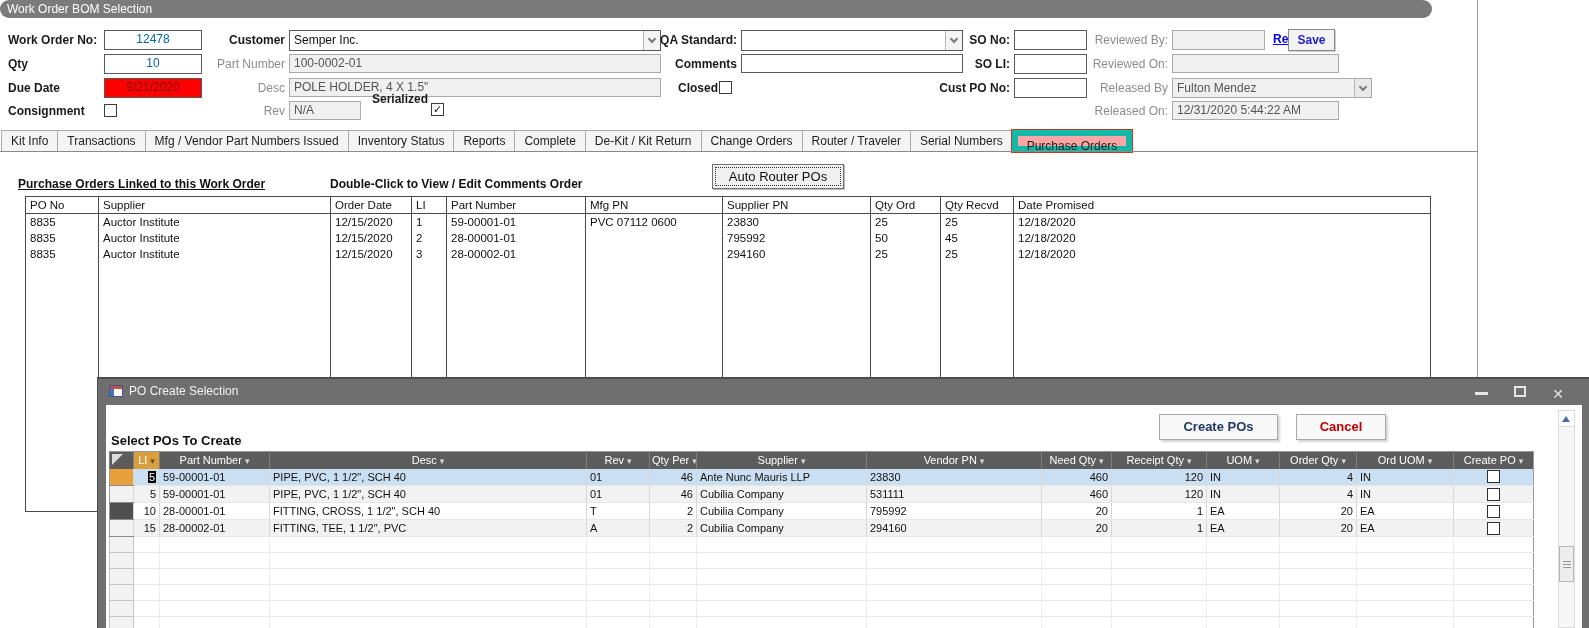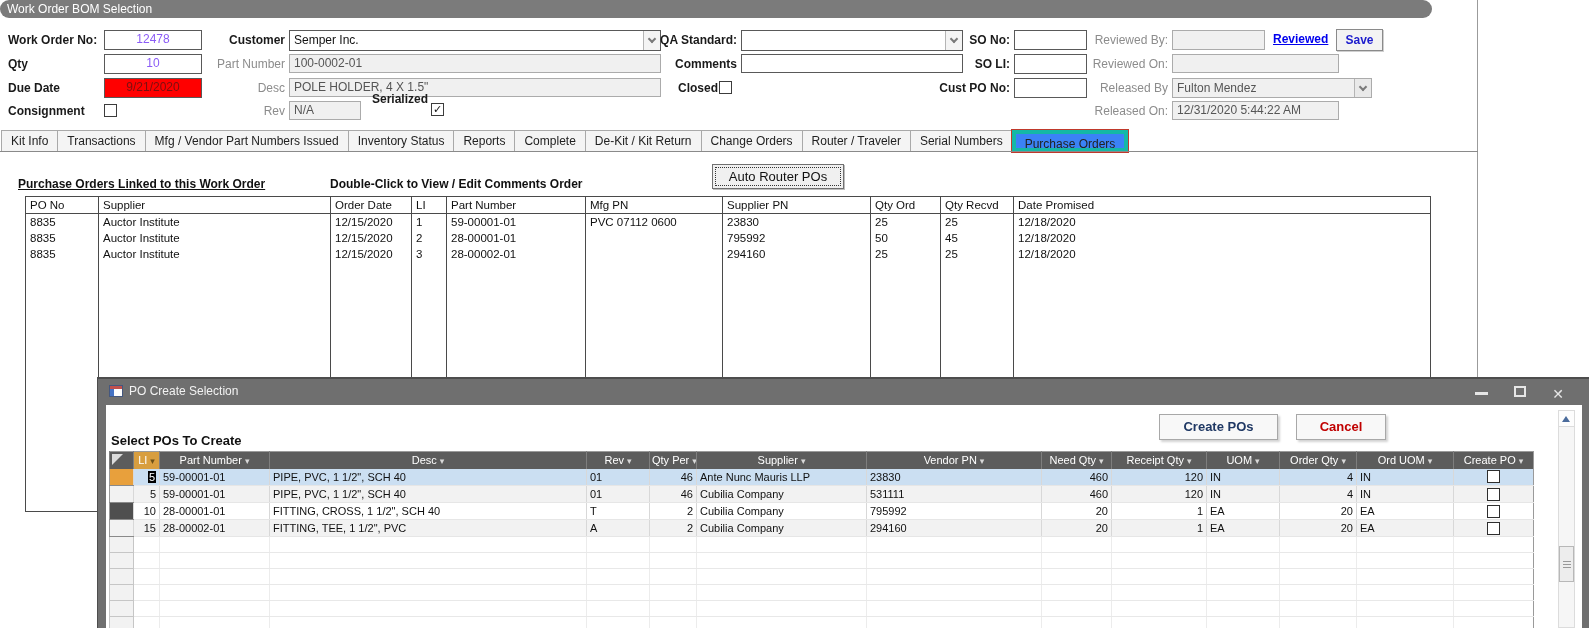--- a/index.html
+++ b/index.html
@@ -10,47 +10,47 @@
   
   .titlebar { position:absolute; left:0; top:0; width:1432px; height:18px; background:#7b7b7b;
     color:#fff; font-size:12px; line-height:18px; padding-left:7px;border-radius:9px; }
   .win-right-border { position:absolute; left:1477px; top:0; width:1px; height:378px; background:#9b9b9b; }
 
   .lbl { position:absolute; font-size:12px; font-weight:600; color:#1a1a1a; white-space:nowrap; }
   .lbl.r { text-align:right; }
   .lbl.dim { color:#8c8c8c; font-weight:400; }
 
   .inp { position:absolute; background:#fff; border:1px solid #595959; font-size:12px;
-    padding:1px 4px; color:#8b5cf6; white-space:nowrap; overflow:hidden; }
+    padding:1px 4px; color:#0369a1; white-space:nowrap; overflow:hidden; }
   .inp.center { text-align:center; }
   .inp.disabled { background:#f0f0f0; border-color:#ababab; color:#555; }
   .inp.red { background:#ff0000; color:#7a1010; text-align:center; }
 
   .combo { position:absolute; background:#fff; border:1px solid #595959; font-size:12px; color:#111; }
   .combo .val { position:absolute; left:4px; top:2px; right:20px; white-space:nowrap; overflow:hidden; }
   .combo .arrow-btn { position:absolute; right:0; top:0; bottom:0; width:17px; background:#f4f4f4;
     border-left:1px solid #b5b5b5; }
   .combo.disabled { background:#f0f0f0; border-color:#ababab; color:#555; }
   .combo.disabled .arrow-btn { background:#e9e9e9; }
   .chev { position:absolute; left:5px; top:5px; width:6px; height:6px;
     border-right:2px solid #7a7a7a; border-bottom:2px solid #7a7a7a; transform:rotate(45deg); }
 
   .cb { position:absolute; width:13px; height:13px; border:1px solid #3c3c3c; background:#fff;
     font-size:11px; font-weight:bold; line-height:11px; text-align:center; color:#111; }
 
   .link { position:absolute; font-size:12px; font-weight:bold; color:#0000ee; text-decoration:underline; }
-  .btn-save { position:absolute; left:1336px; top:29px; width:47px; height:22px; background:#f3f3f3;
+  .btn-save { position:absolute; left:1288px; top:29px; width:47px; height:22px; background:#f3f3f3;
     border:1px solid #8a8a8a; box-shadow:1px 1px 0 #cfcfcf; font-size:12px; font-weight:bold;
     color:#1c1ccd; text-align:center; line-height:20px; }
 
   
   .tabbar { position:absolute; left:2px; top:130px; height:22px; display:flex; align-items:flex-end; }
   .tab { height:22px; line-height:20px; padding:0 9px; font-size:12px; color:#222;
     background:#f4f4f4; border:1px solid #a9a9a9; border-bottom:none; margin-left:-1px; white-space:nowrap; }
-  .tab.active { background:#3b82f6; border:4px solid #14b8a6; outline:1px solid #c0392b; font-weight:400; }
+  .tab.active { background:#fca5a5; border:6px solid #14b8a6; outline:1px solid #c0392b; font-weight:400; }
   .tab-underline { position:absolute; left:0; top:151px; width:1478px; height:1px; background:#8a8a8a; }
 
   
   .po-title { position:absolute; left:18px; top:177px; font-size:12px; font-weight:bold;
     text-decoration:underline; color:#111; }
   .po-hint { position:absolute; left:330px; top:177px; font-size:12px; font-weight:bold; color:#111; }
   .btn-auto { position:absolute; left:712px; top:164px; width:132px; height:25px; background:#f0f0f0;
     border:1px solid #707070; box-shadow:1px 1px 0 #bdbdbd; font-size:13px; color:#111;
     text-align:center; line-height:23px; outline:1px dotted #333; outline-offset:-4px; }
 

